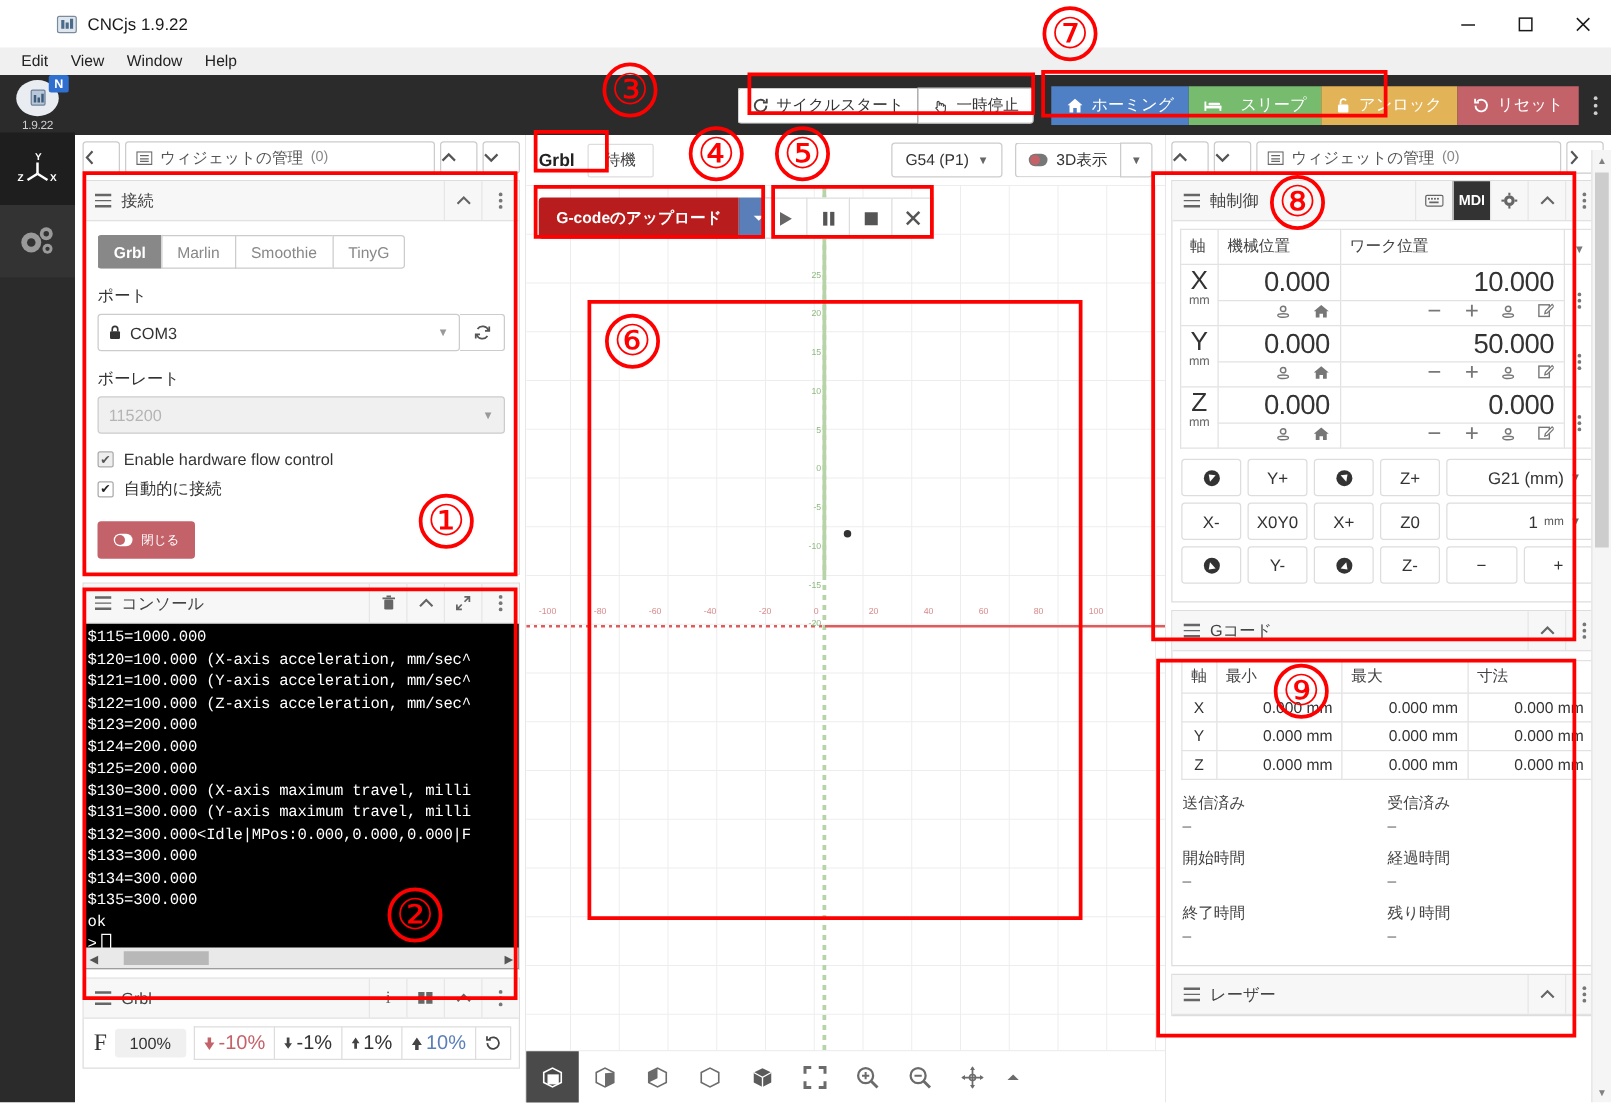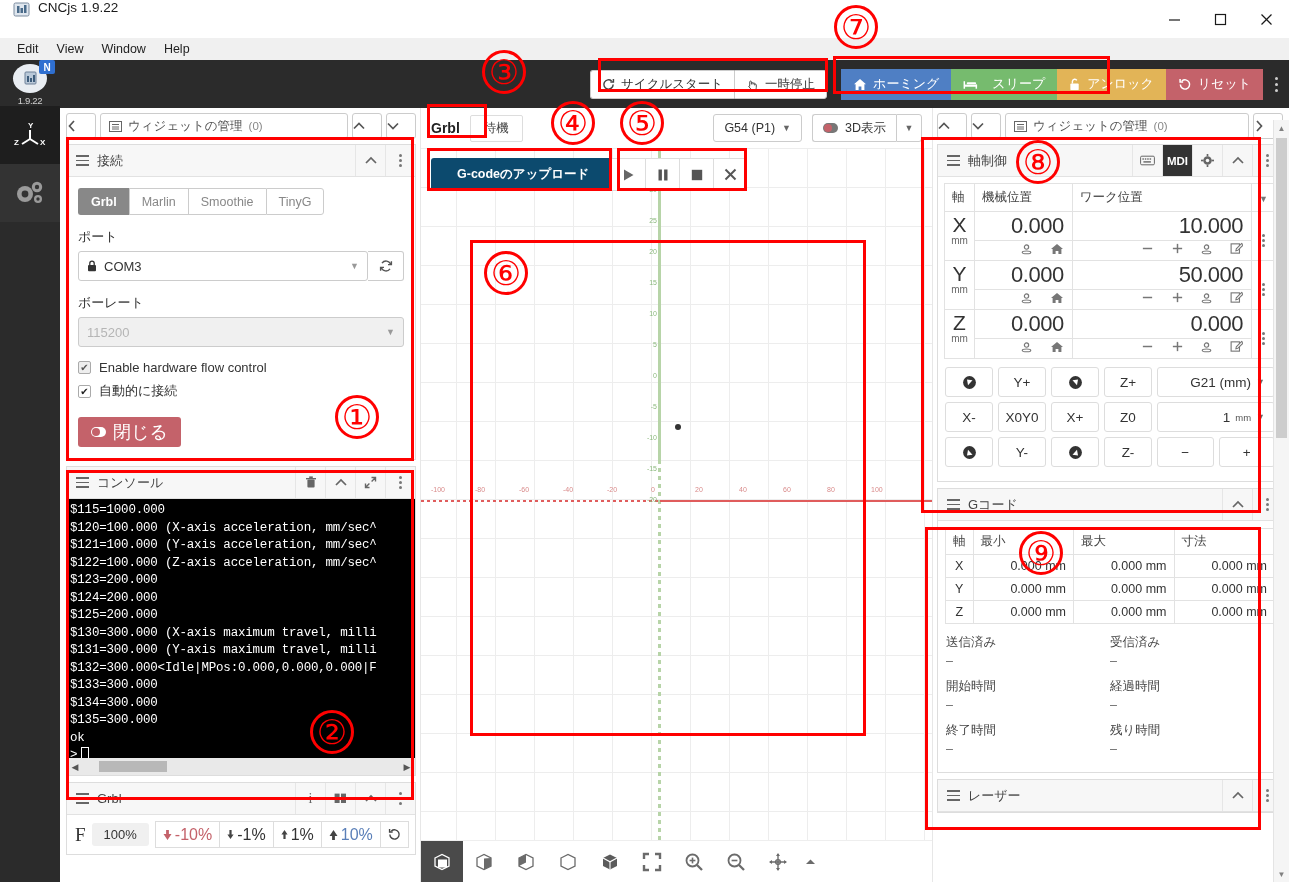--- a/index.html
+++ b/index.html
@@ -8,22 +8,23 @@
     width:1289px; height:882px;
     font-family:"Liberation Sans", sans-serif;
     font-size:13px; color:#333;
     background:#ffffff;
     overflow:hidden;
     position:relative;
   }
 
   
   .titlebar {
-    height:38px; background:#ffffff; display:flex; 
+    height:38px; background:#ffffff; display:flex; align-items:center;
     border-bottom:0px solid #e0e0e0;
+    padding-left:32px;
   }
   .titlebar .tb-icon {
     width:18px;height:18px;margin-left:12px;margin-right:8px;
     display:flex;align-items:center;justify-content:center;
   }
   .titlebar .tb-title { font-size:13.5px; color:#1a1a1a; }
   .titlebar .tb-spacer { flex:1; }
   .winbtn { width:46px;height:38px;display:flex;align-items:center;justify-content:center;color:#1a1a1a; }
   .winbtn svg { display:block; }
 
@@ -138,21 +139,21 @@
   .refresh-btn {
     width:36px; height:30px; border:1px solid #ccc; border-left:none; border-radius:0 3px 3px 0;
     background:#fff; display:flex;align-items:center;justify-content:center; color:#555;
   }
   .checkrow { display:flex; align-items:center; gap:8px; margin-bottom:7px; font-size:13px; color:#333; }
   .cbox { width:13px;height:13px;border:1px solid #aaa; background:#eee; border-radius:2px;
           display:flex;align-items:center;justify-content:center; font-size:10px; color:#555; }
   .cbox.dark { background:#fff; color:#222; }
   .closebtn {
     margin-top:10px; background:#c4626a; color:#fff; border:none; border-radius:3px;
-    height:30px; padding:0 13px; display:inline-flex; align-items:center; gap:7px; font-size:18px;
+    height:30px; padding:0 13px; display:inline-flex; align-items:center; gap:7px; font-size:10px;
   }
   .toggle-pill { width:15px;height:10px;background:#fff;border-radius:6px;position:relative;display:inline-block; }
   .toggle-pill::after { content:""; position:absolute; left:1px; top:1px; width:8px;height:8px;border-radius:50%;background:#c4626a; }
 
   
   .console-body { background:#000; height:276px; position:relative; overflow:hidden; }
   .console-text {
     font-family:"Liberation Mono", monospace; font-size:12.5px; color:#fff;
     line-height:17.5px; padding:3px 0 0 3px; white-space:pre; letter-spacing:-0.2px;
   }
@@ -208,22 +209,22 @@
   .tool-dot { position:absolute; left:254px; top:276px; width:6px; height:6px; background:#333; border-radius:50%; }
   .ruler-y { position:absolute; left:216px; top:0; bottom:0; width:20px; }
   .ruler-y span { position:absolute; right:0; font-size:7px; color:#8cb97e; font-family:"Liberation Sans",sans-serif; }
   .ruler-x { position:absolute; left:0; right:0; top:338px; height:12px; }
   .ruler-x span { position:absolute; top:0; font-size:7px; color:#d98b8b; }
 
   .upload-btn {
     position:absolute; left:10px; top:10px; display:flex;
   }
   .upload-btn .ub-main {
-    background:#0c4a6e; color:#fff; font-size:12.5px; font-weight:bold;
-    padding:0 26px; height:33px; display:flex; align-items:center; border-radius:3px 0 0 3px;
+    background:#b91c1c; color:#fff; font-size:12.5px; font-weight:bold;
+    padding:0 14px; height:33px; display:flex; align-items:center; border-radius:3px 0 0 3px;
   }
   .upload-btn .ub-caret {
     background:#5a7fb8; color:#fff; width:30px; height:33px;
     display:flex;align-items:center;justify-content:center; border-radius:0 3px 3px 0;
     border-left:1px solid #4f73a8;
   }
   .play-group { position:absolute; left:190px; top:10px; display:flex; }
   .play-group .pg {
     width:34px; height:33px; border:1px solid #ddd; border-right:none; background:#fff;
     display:flex;align-items:center;justify-content:center; color:#555;

